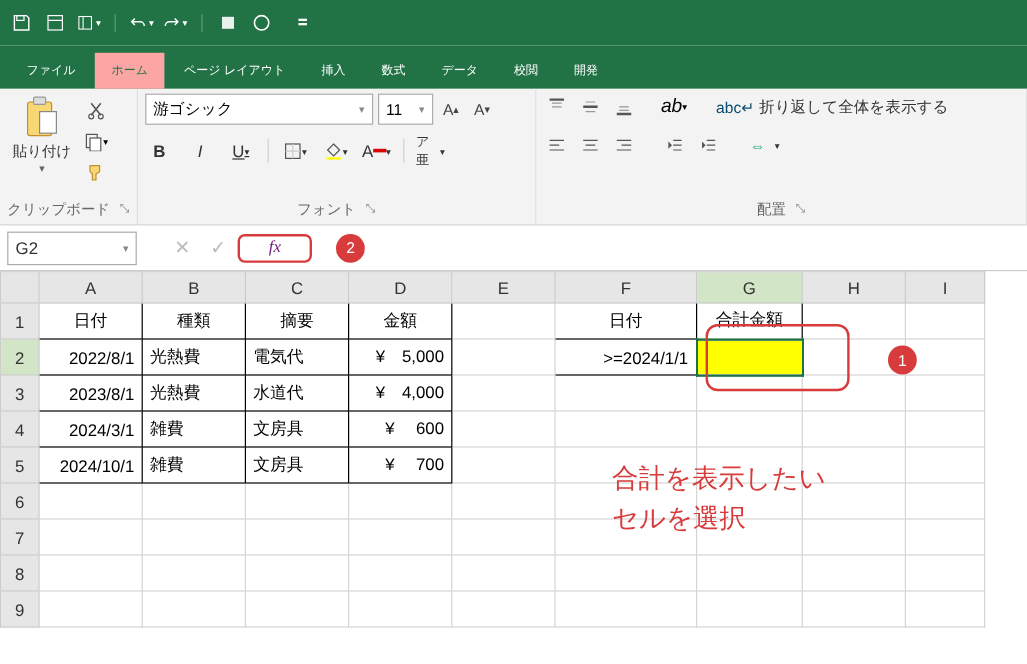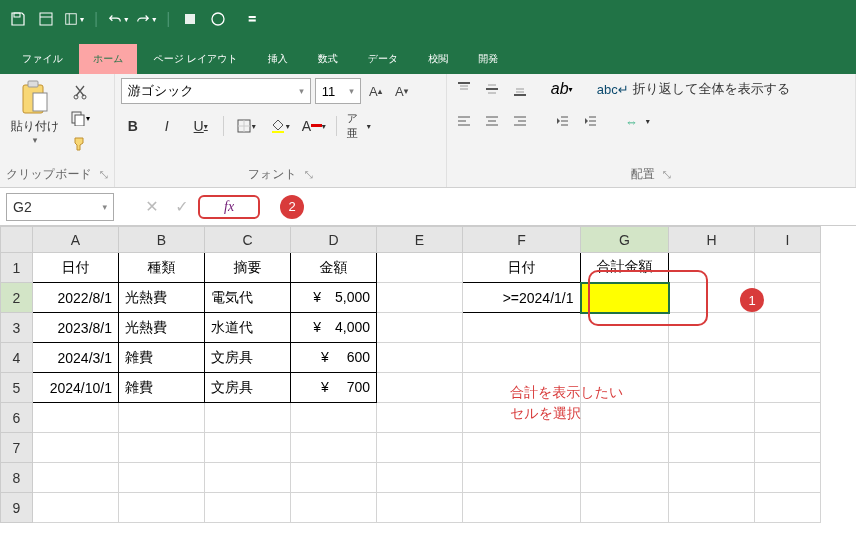--- a/index.html
+++ b/index.html
@@ -61,21 +61,21 @@
 .grid th.corner { width: 32px; height: 26px; background: #e6e6e6; border: 1px solid #ccc; }
 .grid th.col-hdr { background: #e6e6e6; border: 1px solid #ccc; font-weight: normal; color: #333; height: 26px; }
 .grid th.row-hdr { background: #e6e6e6; border: 1px solid #ccc; font-weight: normal; color: #333; width: 32px; text-align: center; }
 .grid th.col-hdr.sel, .grid th.row-hdr.sel { background: #d3e5c7; }
 .grid td { border: 1px solid #d4d4d4; height: 30px; padding: 0 6px; background: #fff; }
 .grid td.data-hdr { background: #fff; border: 1px solid #000; text-align: center; }
 .grid td.data-cell { border: 1px solid #000; margin-left: 48px; }
 .grid td.data-cell.num { text-align: right; }
 .grid td.sel-cell { background: #ffff00; border: 2px solid #1f7246; position: relative; }
 .redbox { position: absolute; border: 2px solid #d83b3b; border-radius: 10px; pointer-events: none; }
-.annotation { position: absolute; color: #d83b3b; font-size: 14px; font-weight: 500; line-height: 1.5; }
+.annotation { position: absolute; color: #d83b3b; font-size: 22px; font-weight: 500; line-height: 1.5; }
 .col-A { width: 86px; } .col-B { width: 86px; } .col-C { width: 86px; } .col-D { width: 86px; }
 .col-E { width: 86px; } .col-F { width: 118px; } .col-G { width: 88px; } .col-H { width: 86px; } .col-I { width: 66px; }
 </style>
 </head>
 <body>
 
 <div class="titlebar">
   <div class="qat-icon">
       <svg width="16" height="16" viewBox="0 0 16 16">
         <path d="M2 2h10l2 2v10H2z" fill="none" stroke="#fff" stroke-width="1.2"></path>

